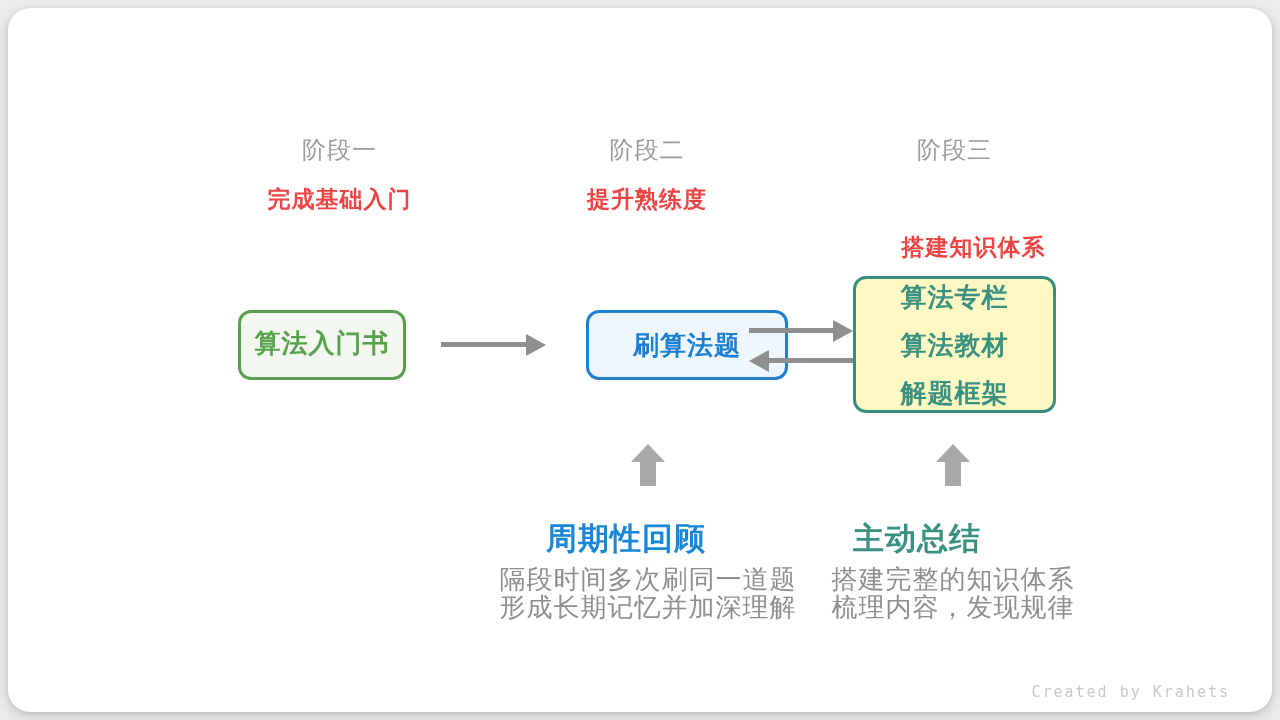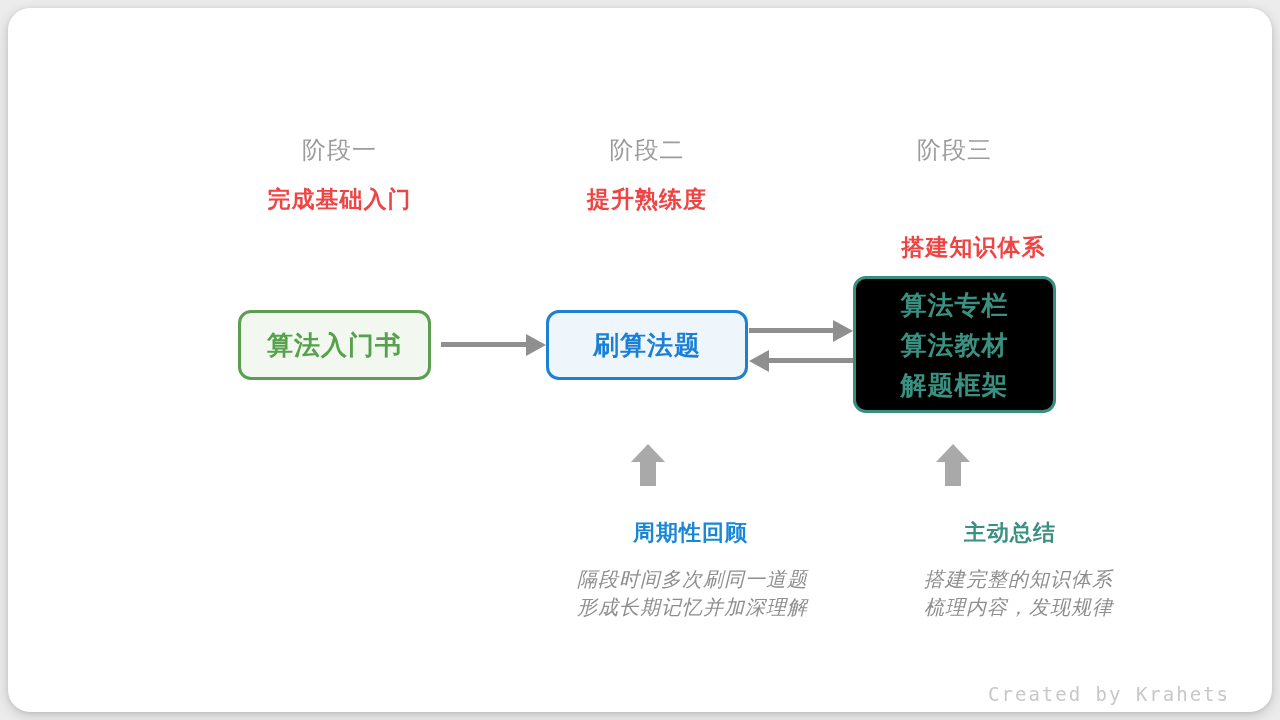--- a/index.html
+++ b/index.html
@@ -42,79 +42,78 @@
     justify-content: center;
     border-radius: 13px;
     font-size: 26px;
     font-weight: bold;
     line-height: 40px;
     border: 3px solid;
     letter-spacing: 1px;
     box-sizing: border-box;
   }
   .node.green { border-color: #5b9e52; background: #f2f8f0; color: #56a14b; }
-  .node.blue  { border-color: #1f7fd1; background: #eef6fc; color: #1b7fd3; }
-  .node.teal  { border-color: #3a8e80; background: #000000; color: #3a9181; }
+  .node.blue  { border-color: #1f7fd1; background: #eef6fc; color: #1b7fd3; margin-left: 40px; }
+  .node.teal  { border-color: #3a8e80; background: #fef9c3; color: #3a9181; gap: 8px; }
   .shaft {
     position: absolute;
     height: 5px;
     background: #8f8f8f;
   }
   .head {
     position: absolute;
     width: 0; height: 0;
     border-top: 11px solid transparent;
     border-bottom: 11px solid transparent;
   }
   .head.right { border-left: 20px solid #8f8f8f; }
   .head.left  { border-right: 20px solid #8f8f8f; }
   .up-arrow { position: absolute; }
   .annot-title {
     position: absolute;
-    text-align: right;
-    font-size: 22px;
+    text-align: left;
+    font-size: 31px;
     font-weight: bold;
     letter-spacing: 1px;
   }
   .annot-title.blue { color: #1887d8; }
   .annot-title.teal { color: #3a9181; }
   .annot-desc {
     position: absolute;
-    text-align: right;
-    font-size: 20px;
+    text-align: center;
+    font-size: 26px;
     line-height: 28px;
     color: #8e8e8e;
     letter-spacing: 1px;
-    font-style: italic;
   }
   .credit {
     position: absolute;
     right: 42px;
     top: 675px;
     font-family: "DejaVu Sans Mono", monospace;
-    font-size: 19px;
+    font-size: 15px;
     letter-spacing: 2px;
     color: #c8c8c8;
   }
 </style>
 </head>
 <body>
 
 <div class="card">
 
   <div class="stage-title" style="left:230px; top:126px; width:203px;">阶段一</div>
   <div class="stage-sub" style="left:230px; top:176px; width:203px;">完成基础入门</div>
 
   <div class="stage-title" style="left:538px; top:126px; width:202px;">阶段二</div>
   <div class="stage-sub" style="left:538px; top:176px; width:202px;">提升熟练度</div>
 
   <div class="stage-title" style="left:845px; top:126px; width:203px;">阶段三</div>
   <div class="stage-sub" style="left:864px; top:176px; width:203px;margin-top:48px;">搭建知识体系</div>
 
-  <div class="node green" style="left:230px; top:302px; width:193px; height:70px;">
+  <div class="node green" style="left:230px; top:302px; width:168px; height:70px;font-family:Liberation Mono, monospace;">
     <span>算法入门书</span>
   </div>
 
   <div class="node blue" style="left:538px; top:302px; width:202px; height:70px;">
     <span>刷算法题</span>
   </div>
 
   <div class="node teal" style="left:845px; top:268px; width:203px; height:137px;">
     <span>算法专栏</span>
     <span>算法教材</span>

